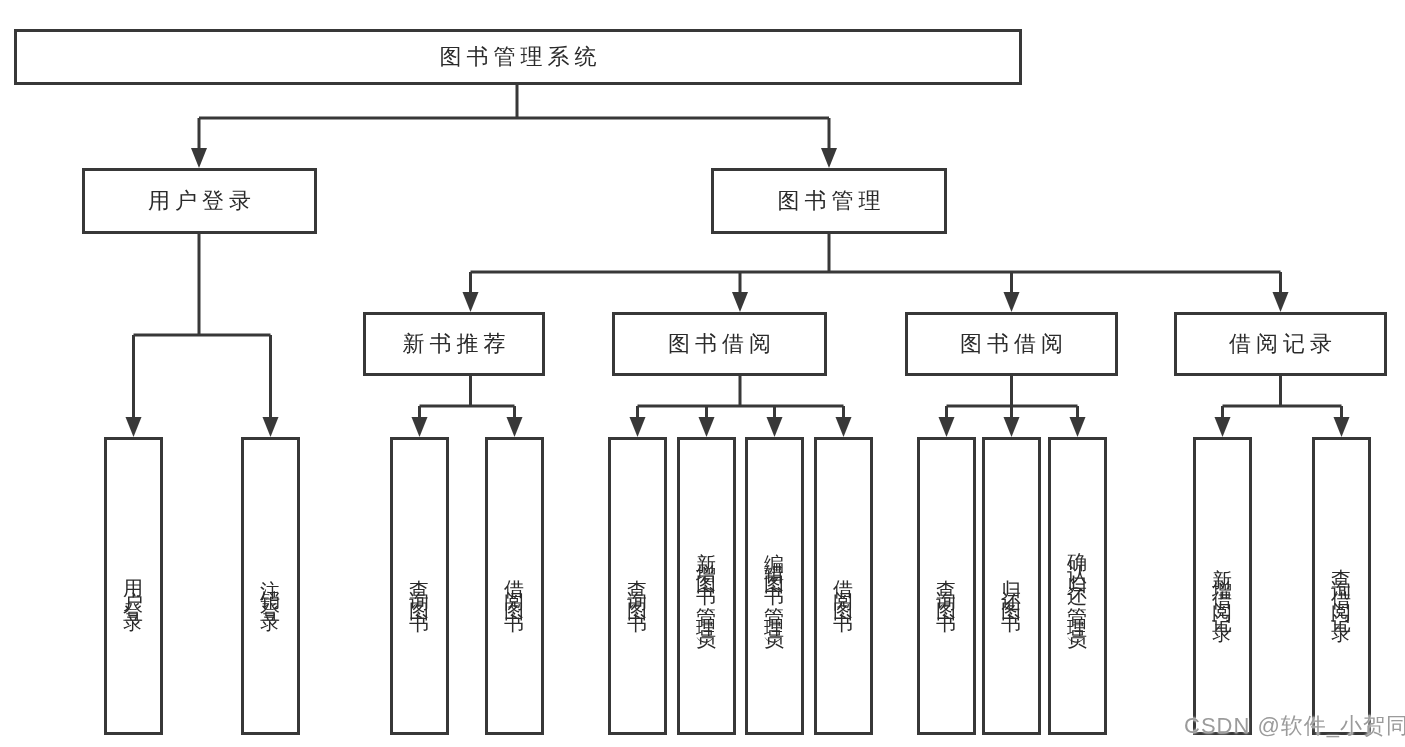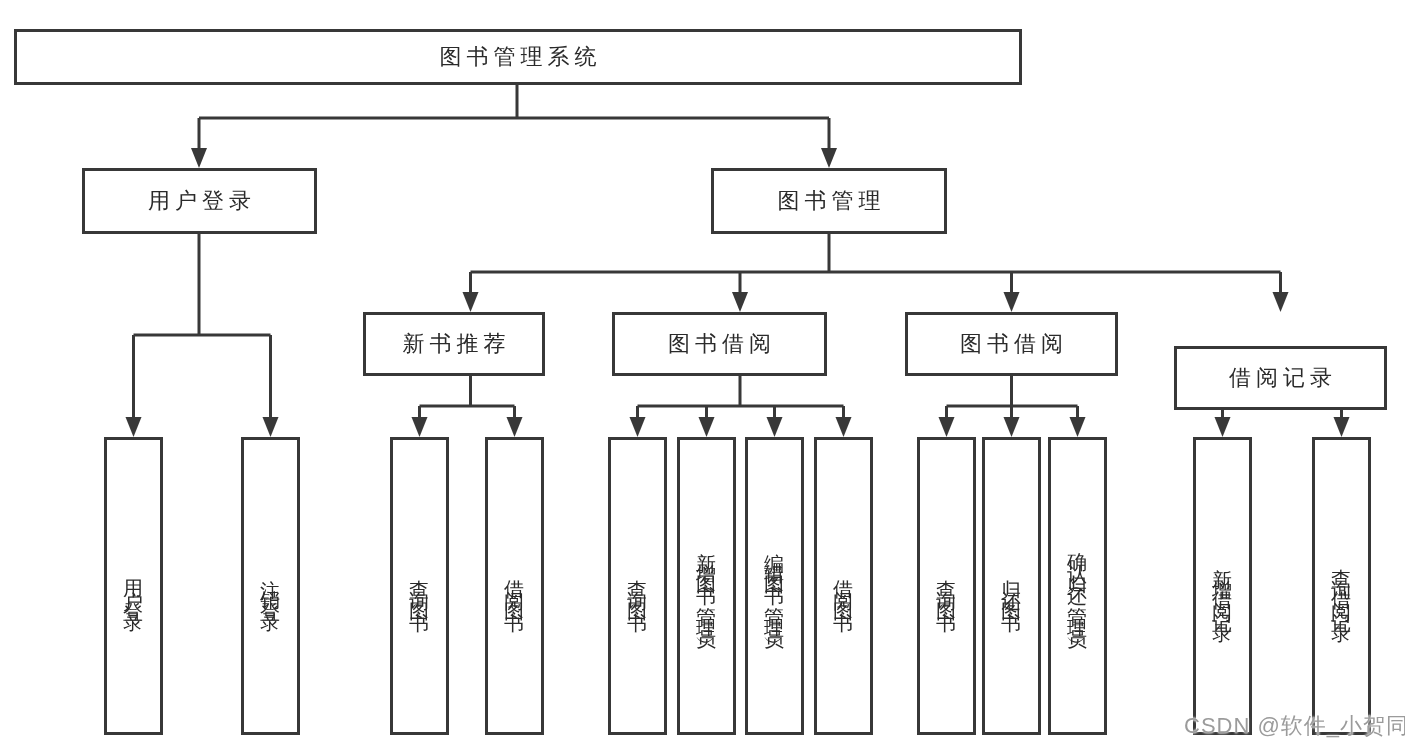--- a/index.html
+++ b/index.html
@@ -28,21 +28,21 @@
     line-height:1;
     white-space:nowrap;
   }
   
   .n-root  {left:14px;  top:29px;  width:1008px; height:56px;}
   .n-login {left:82px;  top:168px; width:235px;  height:66px;}
   .n-mgmt  {left:711px; top:168px; width:236px;  height:66px;justify-content:center;}
   .n-newb  {left:363px; top:312px; width:182px;  height:64px;}
   .n-bor   {left:612px; top:312px; width:215px;  height:64px;}
   .n-cur   {left:905px; top:312px; width:213px;  height:64px;}
-  .n-rec   {left:1174px;top:312px; width:213px;  height:64px;margin-top:34px;}
+  .n-rec   {left:1174px;top:312px; width:213px;  height:64px;}
   
   .leaf{top:437px;width:59px;height:298px;}
   .x-u1{left:104px;} .x-u2{left:241px;}
   .x-n1{left:390px;} .x-n2{left:485px;}
   .x-b1{left:608px;} .x-b2{left:677px;} .x-b3{left:745px;} .x-b4{left:814px;}
   .x-c1{left:917px;} .x-c2{left:982px;} .x-c3{left:1048px;}
   .x-r1{left:1193px;} .x-r2{left:1312px;}
   #watermark{
     position:absolute;left:1184px;top:711px;
     font-size:22px;color:#9b9b9b;letter-spacing:1px;

